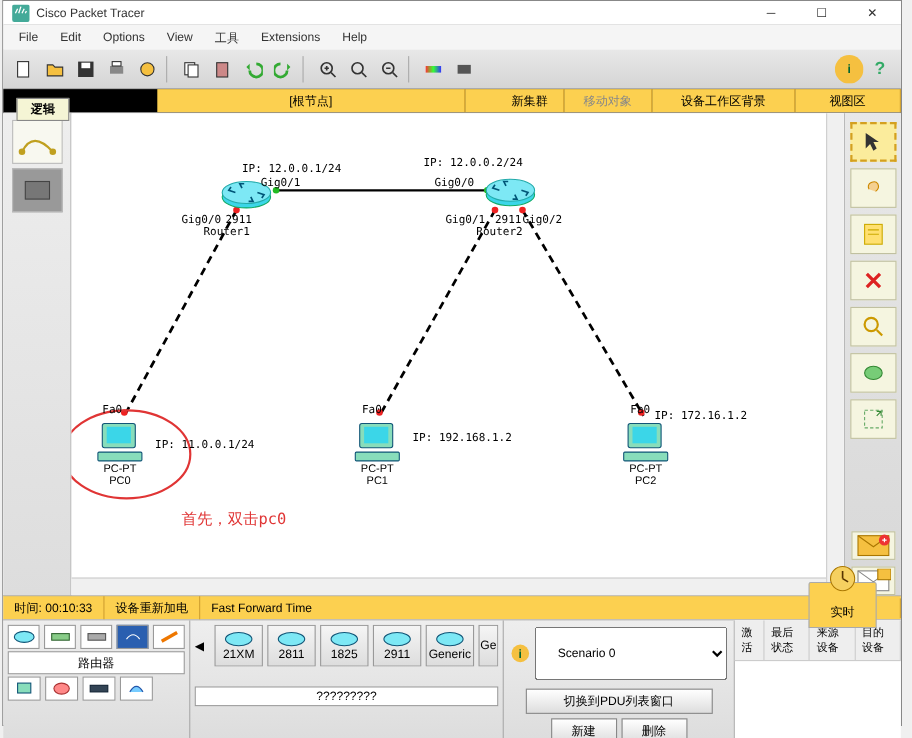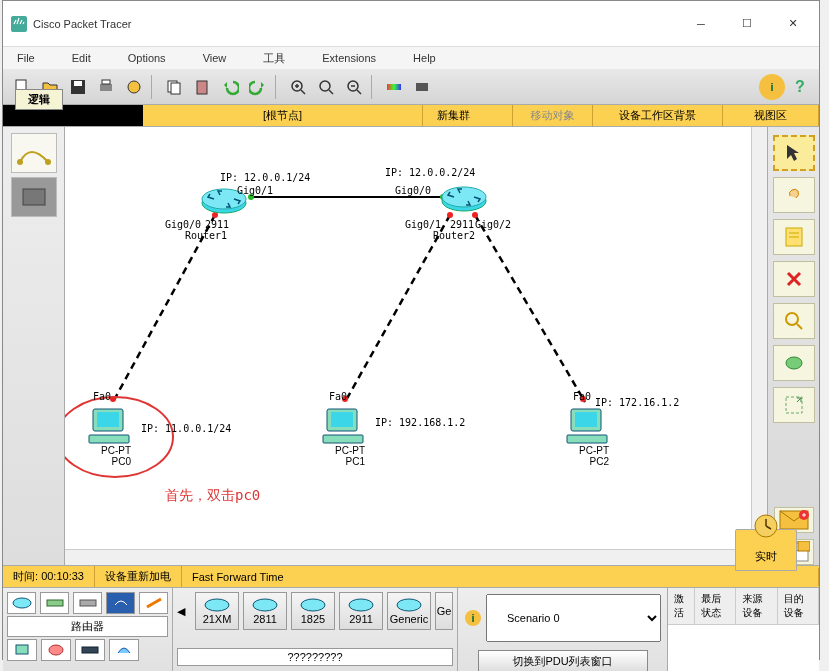--- a/index.html
+++ b/index.html
@@ -1,39 +1,39 @@
 <!DOCTYPE html>
 <html><head>
 <meta charset="utf-8">
 <style>
 *{box-sizing:border-box;margin:0;padding:0;font-family:"Microsoft YaHei",Arial,sans-serif;font-size:11px}
 body{background:#f0f0f0;position:relative;width:829px;height:671px;overflow:hidden}
 .window{position:absolute;left:2px;top:0;width:818px;height:660px;background:#fff;border:1px solid #888}
-.titlebar{height:46px;background:#fff;display:flex;align-items:center;padding:0 8px;border-bottom:1px solid #ddd}
+.titlebar{height:22px;background:#fff;display:flex;align-items:center;padding:0 8px;border-bottom:1px solid #ddd}
 .titlebar .logo{width:16px;height:16px;margin-right:6px}
 .titlebar .title{flex:1;color:#333}
 .sysbtns{display:flex;gap:18px;margin-right:4px}
 .sysbtn{width:28px;height:20px;display:flex;align-items:center;justify-content:center;color:#333;cursor:pointer}
-.menubar{height:22px;display:flex;align-items:center;padding:0 6px;gap:21px;background:#f5f5f5}
+.menubar{height:22px;display:flex;align-items:center;padding:0 6px;gap:4px;background:#f5f5f5}
 .menuitem{padding:2px 8px;color:#333;cursor:pointer}
 .toolbar{height:36px;background:linear-gradient(#e8e8e8,#d5d5d5);border-bottom:1px solid #aaa;display:flex;align-items:center;padding:0 6px;gap:2px}
 .tbtn{width:26px;height:26px;display:flex;align-items:center;justify-content:center;cursor:pointer;border:1px solid transparent}
 .tsep{width:6px;height:24px;border-left:1px solid #aaa;margin:0 2px}
 .tabstrip{height:22px;background:#000000;display:flex;border-bottom:1px solid #aaa}
 .tab{padding:3px 14px;background:#fcd050;border-right:1px solid #d0a030;cursor:pointer}
 .tab.dim{color:#888}
 .tabL{position:absolute;left:12px;top:88px;z-index:5;padding:2px 12px;background:#f5f5d5;border:1px solid #888;font-weight:bold}
 .workspace{position:relative;height:438px;background:#fff;display:flex}
 .leftstrip{width:62px;background:linear-gradient(#eee,#ddd);border-right:1px solid #aaa;padding-top:6px;display:flex;flex-direction:column;align-items:center;gap:4px}
 .lsicon{width:46px;height:40px;border:1px solid #bbb;background:#f8f8f0;display:flex;align-items:center;justify-content:center}
 .canvas{flex:1;position:relative;background:#fff}
 .rightstrip{width:52px;background:linear-gradient(#e8e8e8,#d8d8d8);border-left:1px solid #aaa;display:flex;flex-direction:column;align-items:center;padding-top:8px;gap:6px}
 .rtool{width:42px;height:36px;border:1px solid #c0c0a0;background:#f5f5e0;display:flex;align-items:center;justify-content:center;cursor:pointer}
 .rtool.sel{background:#fbec9c;border:2px dashed #d4a020}
-.device{position:absolute;text-align:right}
+.device{position:absolute;text-align:center}
 .devlabel{font-size:10px;color:#000;white-space:nowrap}
 .iplabel{position:absolute;font-size:10px;color:#000;white-space:nowrap;font-family:monospace}
 .redtext{color:#e03535;font-size:14px}
 .statusbar{height:22px;background:#fcd050;display:flex;align-items:center;border-top:1px solid #aaa}
 .statcell{padding:3px 10px;border-right:1px solid #d0a030}
 .statR{position:absolute;right:22px;top:528px;width:62px;height:42px;background:#fcd050;border:1px solid #aaa;display:flex;align-items:center;justify-content:center;border-radius:2px 2px 0 0;z-index:10}
 .bottompanel{height:108px;background:linear-gradient(#eee,#ddd);border-top:1px solid #aaa;display:flex}
 .devcat{width:170px;padding:4px;border-right:1px solid #aaa}
 .devcat-row{display:flex;gap:4px;margin-bottom:2px}
 .catbtn{width:30px;height:22px;background:#fff;border:1px solid #999;display:flex;align-items:center;justify-content:center}
@@ -175,21 +175,21 @@
       </div>
     <div class="tbtn">
         <b style="color:#3a6;font-size:16px">?</b>
       </div>
   </div>
 
   <div class="tabL">逻辑</div>
   <div class="tabstrip">
     <div style="width:140px"></div>
     <div class="tab" style="flex:0 0 280px;text-align:center">[根节点]</div>
-    <div class="tab" style="flex:0 0 90px;text-align:left">新集群</div>
+    <div class="tab" style="flex:0 0 90px;text-align:right">新集群</div>
     <div class="tab dim" style="flex:0 0 80px;text-align:center">移动对象</div>
     <div class="tab" style="flex:0 0 130px;text-align:center">设备工作区背景</div>
     <div class="tab" style="flex:1;text-align:center">视图区</div>
   </div>
 
   <div class="workspace">
     <div class="leftstrip">
       <div class="lsicon">
           <svg width="36" height="30">
             <path d="M4 24 Q14 4 32 24" stroke="#c0a020" stroke-width="2" fill="none"></path>

